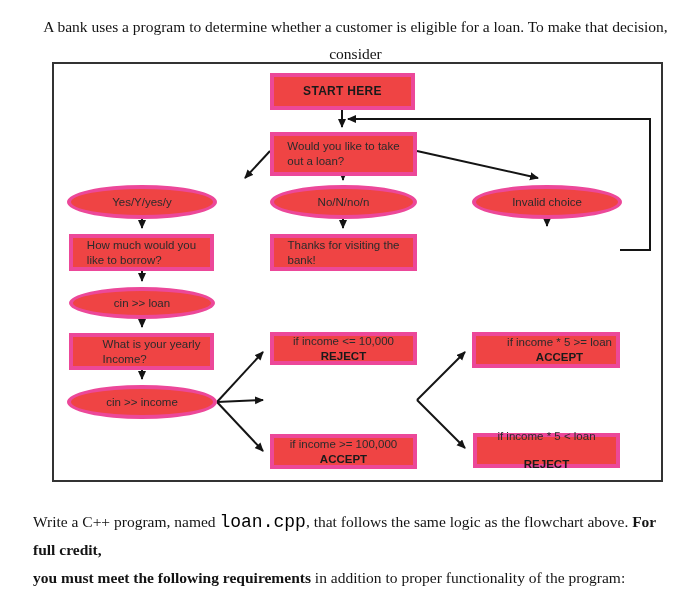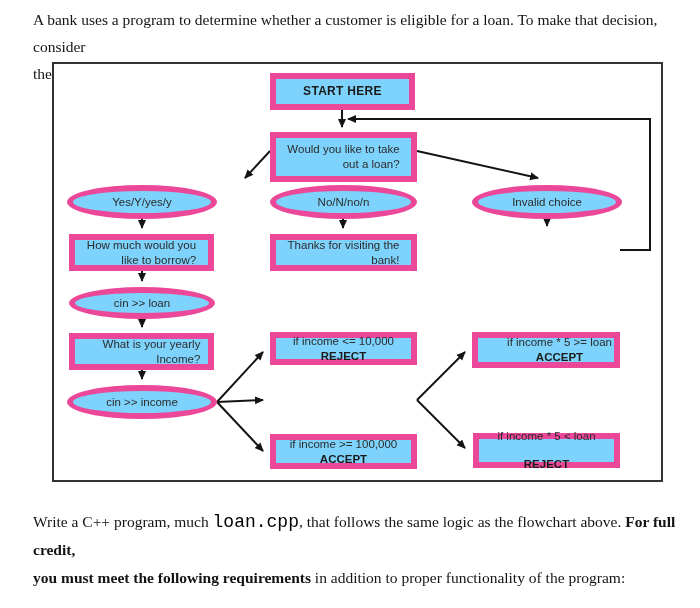--- a/index.html
+++ b/index.html
@@ -14,21 +14,21 @@
   .para {
     position: absolute;
     left: 33px;
     width: 645px;
     margin: 0;
     font-size: 15.5px;
     line-height: 27px;
     color: #141414;
   }
   .para .pline { display: block; }
-  .intro { top: 6px; }
+  .intro { top: 13px; text-align: center; }
   .outro { top: 508px; line-height: 28px; }
   .mono {
     font-family: "Liberation Mono", monospace;
     color: #000000;
     font-size: 18px;
   }
   .bold { font-weight: 700; }
 
   
   .flowchart {
@@ -47,23 +47,23 @@
     left: 0; top: 0;
     width: 607px; height: 416px;
   }
   .node {
     position: absolute;
     box-sizing: border-box;
     display: flex;
     flex-direction: column;
     align-items: center;
     justify-content: center;
-    text-align: right;
-    background: #7dd3fc;
-    border: 6px solid #ec4899;
+    text-align: left;
+    background: #ef4444;
+    border: 4px solid #ec4899;
     color: #2b2b2b;
     font-size: 11.5px;
     line-height: 1.28;
     white-space: pre-line;
   }
   .oval { border-radius: 50%; }
   .start-node { font-weight: 700; font-size: 12px; letter-spacing: .3px; color: #1a1a1a; }
   .result { display: block; font-weight: 700; color: #1a1a1a; }
 </style>
 </head>
@@ -99,21 +99,21 @@
         <line x1="163" y1="338" x2="209" y2="288" marker-end="url(#ah)"></line>
         <line x1="163" y1="338" x2="209" y2="336" marker-end="url(#ah)"></line>
         <line x1="163" y1="338" x2="209" y2="387" marker-end="url(#ah)"></line>
         <line x1="363" y1="336" x2="411" y2="288" marker-end="url(#ah)"></line>
         <line x1="363" y1="336" x2="411" y2="384" marker-end="url(#ah)"></line>
       </g>
     </svg>
 
     <div class="node start-node" style="left:216px; top:9px; width:145px; height:37px;">START HERE</div>
 
-    <div class="node" style="left:216px; top:68px; width:147px; height:50px;">Would you like to take
+    <div class="node" style="left:216px; top:68px; width:147px; height:44px;">Would you like to take
 out a loan?</div>
 
     <div class="node oval" style="left:13px; top:121px; width:150px; height:34px;">Yes/Y/yes/y</div>
 
     <div class="node oval" style="left:216px; top:121px; width:147px; height:34px;">No/N/no/n</div>
 
     <div class="node oval" style="left:418px; top:121px; width:150px; height:34px;">Invalid choice</div>
 
     <div class="node" style="left:15px; top:170px; width:145px; height:37px;">How much would you
 like to borrow?</div>
@@ -134,17 +134,17 @@
 
     <div class="node" style="left:216px; top:370px; width:147px; height:35px;"><span>if income &gt;= 100,000</span><span class="result">ACCEPT</span></div>
 
     <div class="node" style="left:418px; top:268px; width:148px; height:36px;padding-left:27px;"><span>if income * 5 &gt;= loan</span><span class="result">ACCEPT</span></div>
 
     <div class="node" style="left:419px; top:369px; width:147px; height:35px;gap:13px;"><span>if income * 5 &lt; loan</span><span class="result">REJECT</span></div>
 
   </div>
 
   <p class="para outro">
-      <span class="pline"><span>Write a C++ program, much </span><span class="mono">loan.cpp</span><span>, that follows the same logic as the flowchart above. </span><span class="bold">For full credit,</span></span>
+      <span class="pline"><span>Write a C++ program, named </span><span class="mono">loan.cpp</span><span>, that follows the same logic as the flowchart above. </span><span class="bold">For full credit,</span></span>
       <span class="pline"><span class="bold">you must meet the following requirements</span><span> in addition to proper functionality of the program:</span></span>
     </p>
 
 </div>
 
 </body></html>

